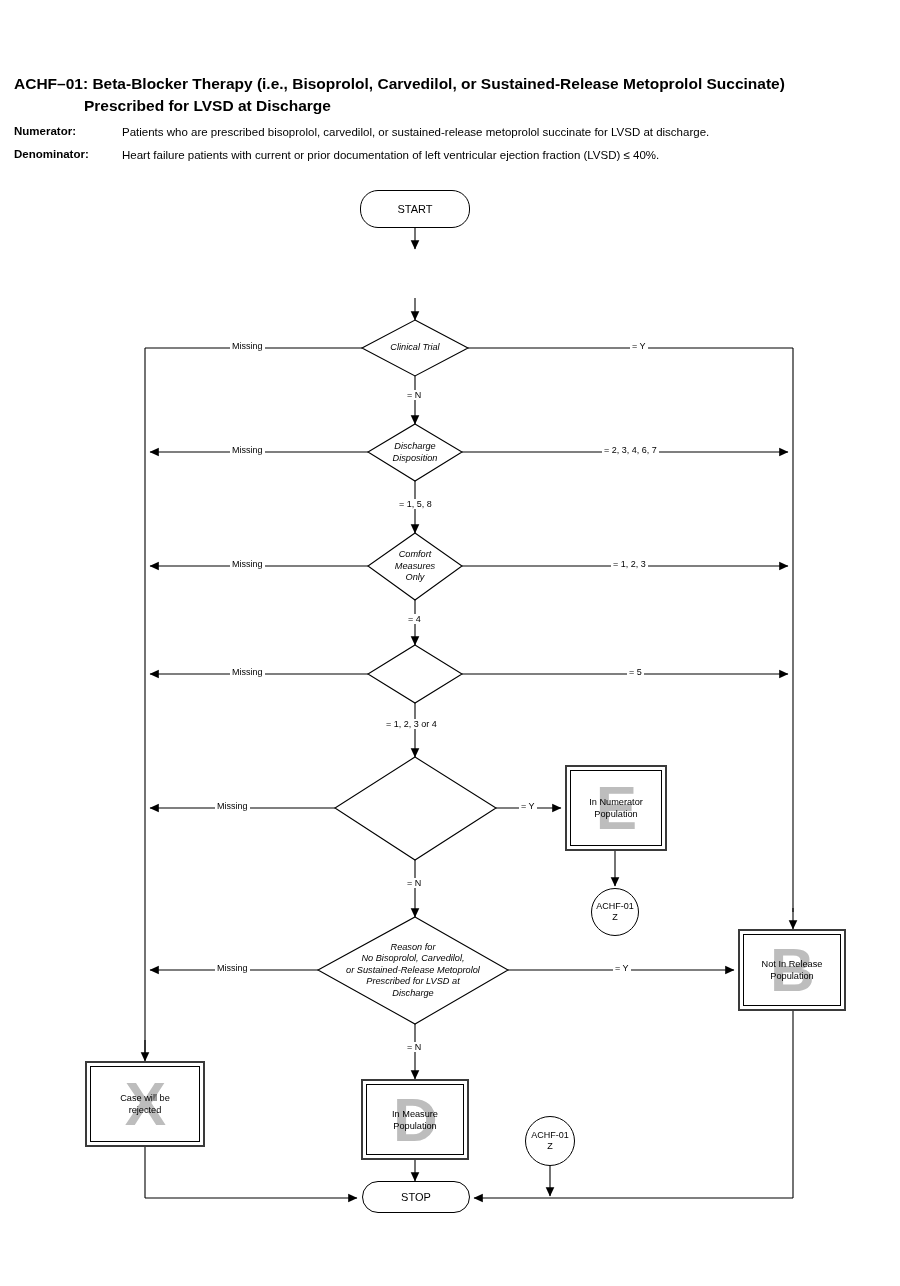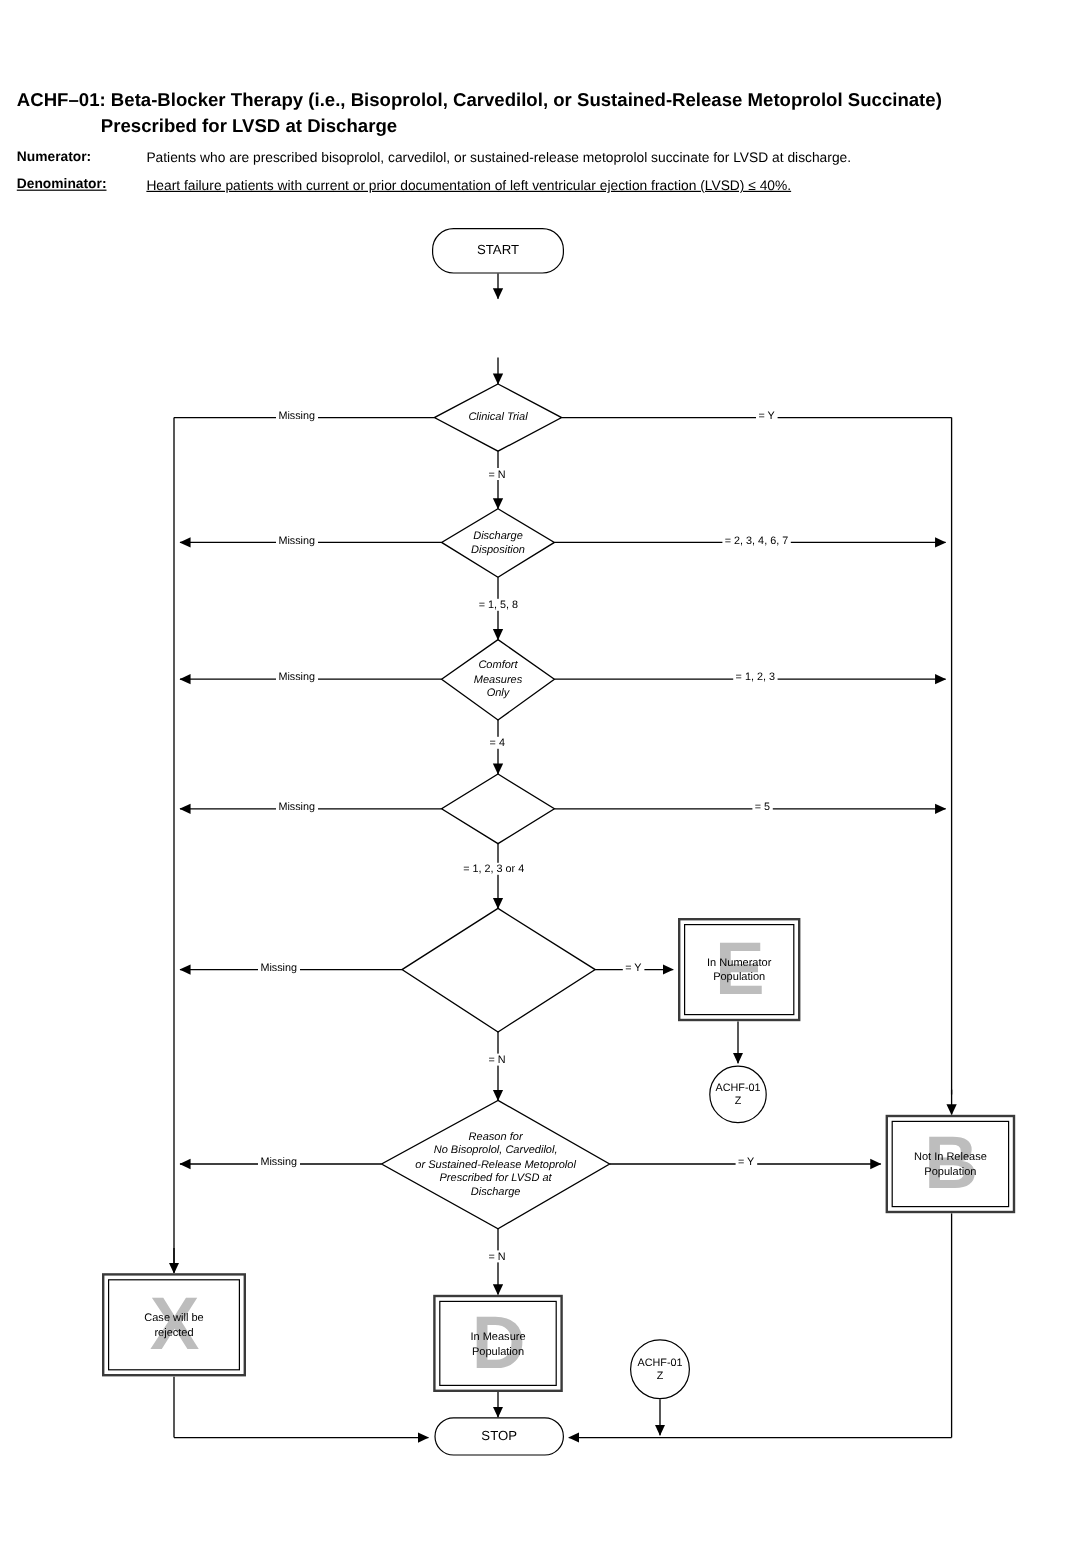--- a/index.html
+++ b/index.html
@@ -6,21 +6,21 @@
   body{font-family:"Liberation Sans", sans-serif;color:#000;}
   #page{position:relative;width:900px;height:1227px;overflow:hidden;background:#fff;}
 
   
   #header{position:absolute;left:0;top:0;width:900px;}
   .title{font-size:15.5px;font-weight:bold;line-height:20px;}
   .title-l1{position:absolute;left:14px;top:74px;white-space:nowrap;}
   .title-l2{position:absolute;left:84px;top:96px;white-space:nowrap;}
   .defrow{position:absolute;font-size:11.5px;line-height:15px;white-space:nowrap;}
   .deflabel{position:absolute;font-size:11.5px;font-weight:bold;}
-  .r1{top:125px;} .r2{top:148px;text-decoration:underline;}
+  .r1{top:125px;} .r2{top:148px;}
   .deflabel.c{left:14px;} .defrow.c{left:122px;}
 
   
   #flow{position:absolute;left:0;top:0;width:900px;height:1286px;}
   #flow svg{position:absolute;left:0;top:0;}
 
   
   .node{position:absolute;box-sizing:border-box;display:flex;align-items:center;
         justify-content:center;text-align:center;}
 

